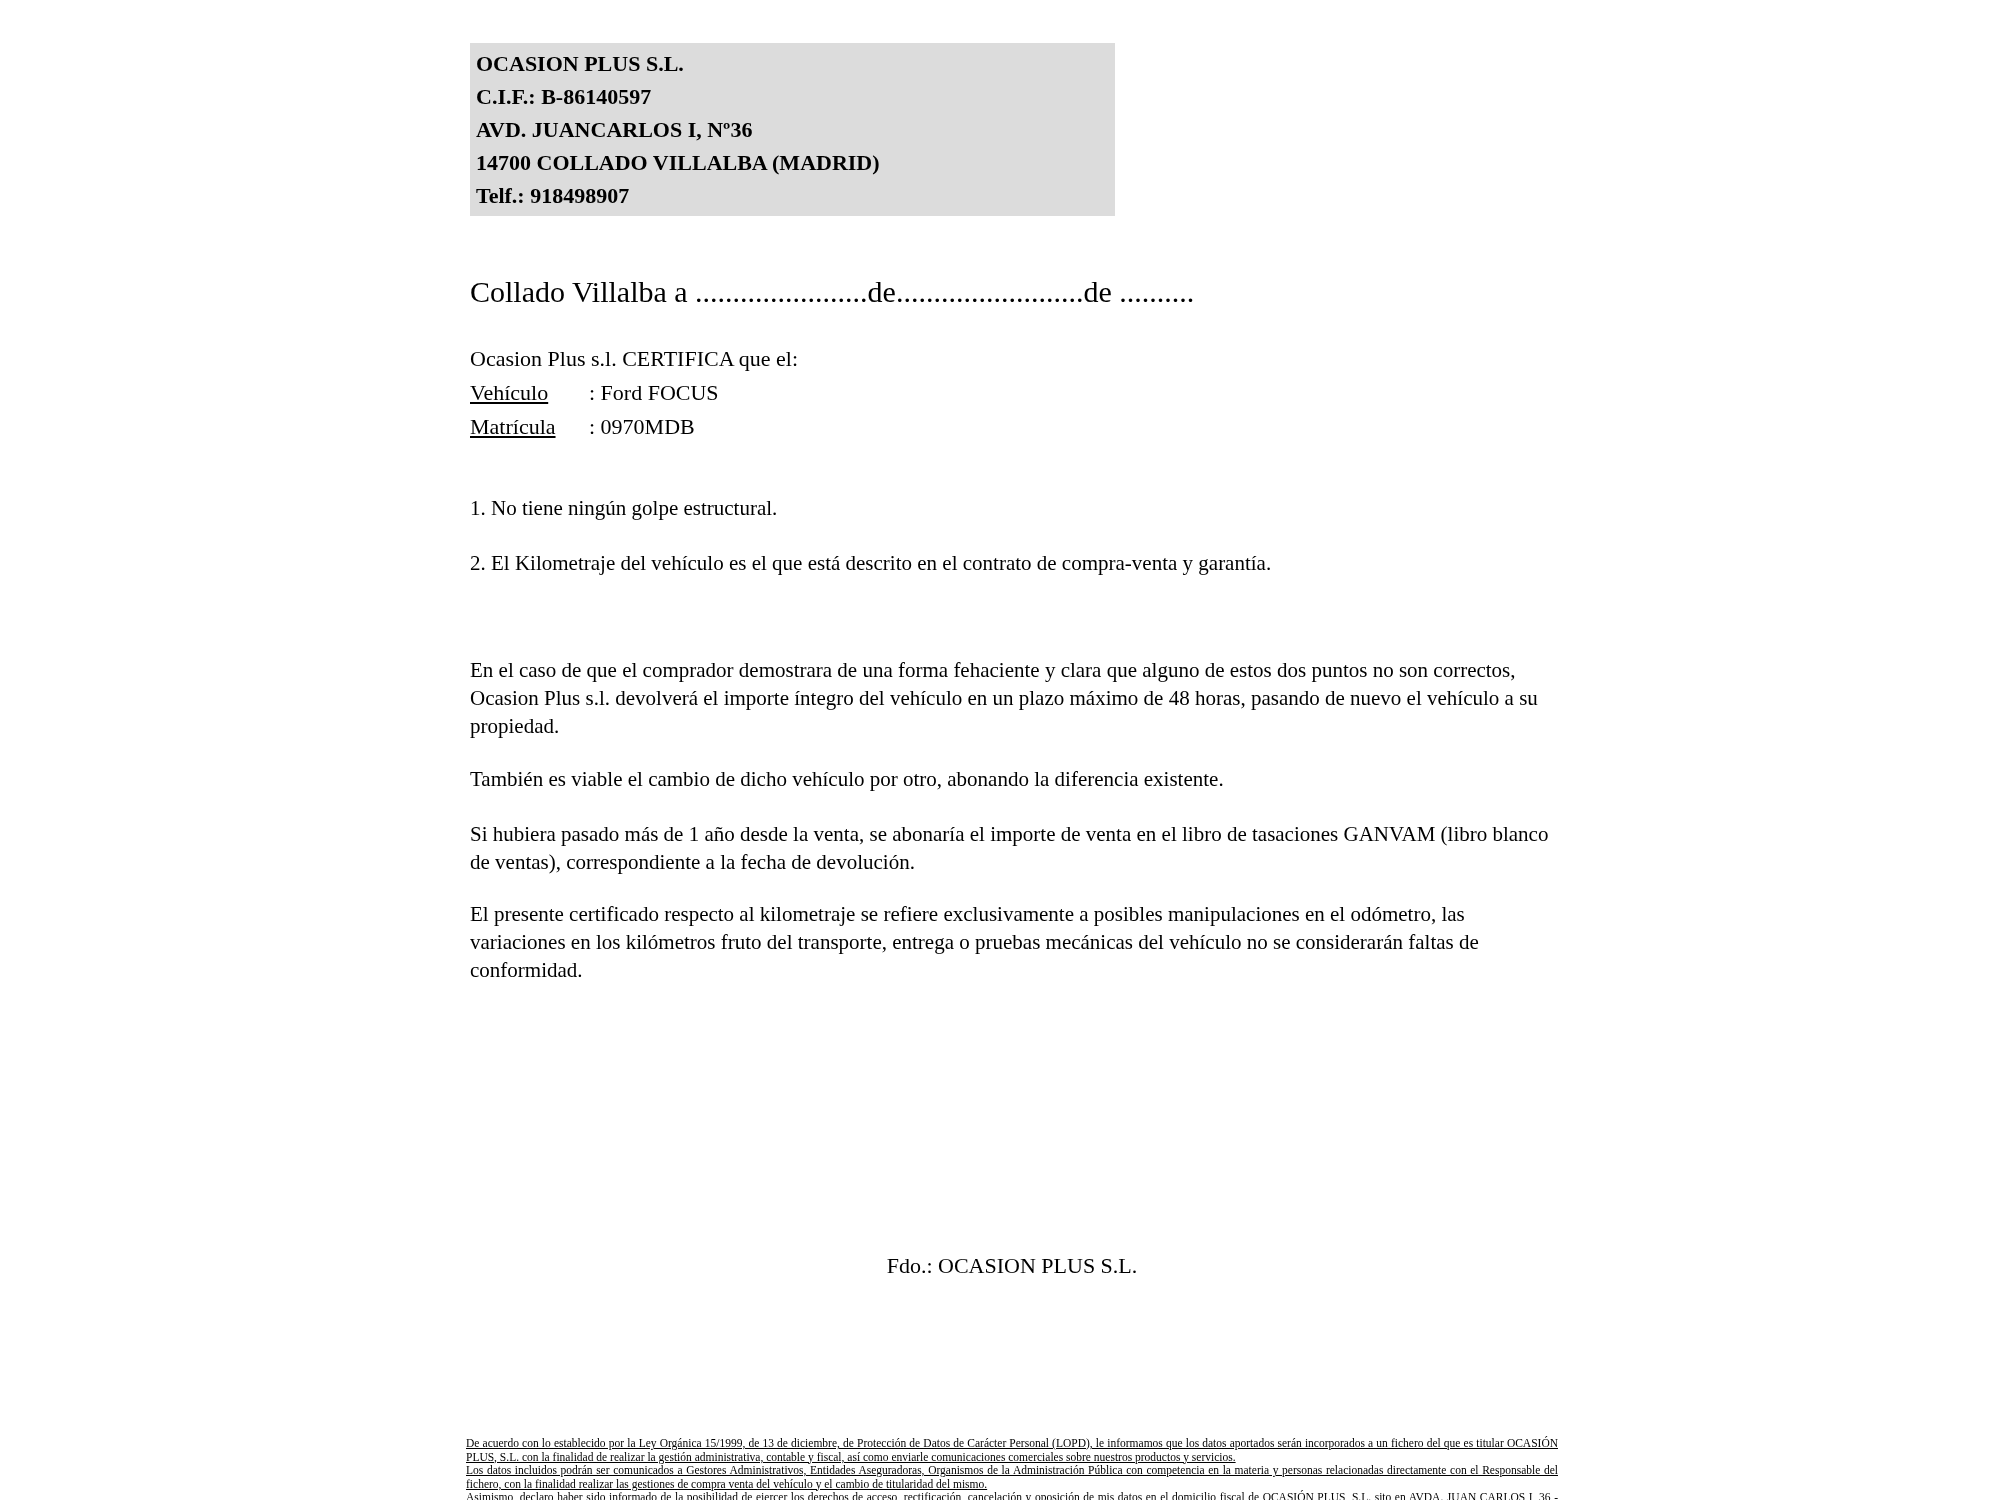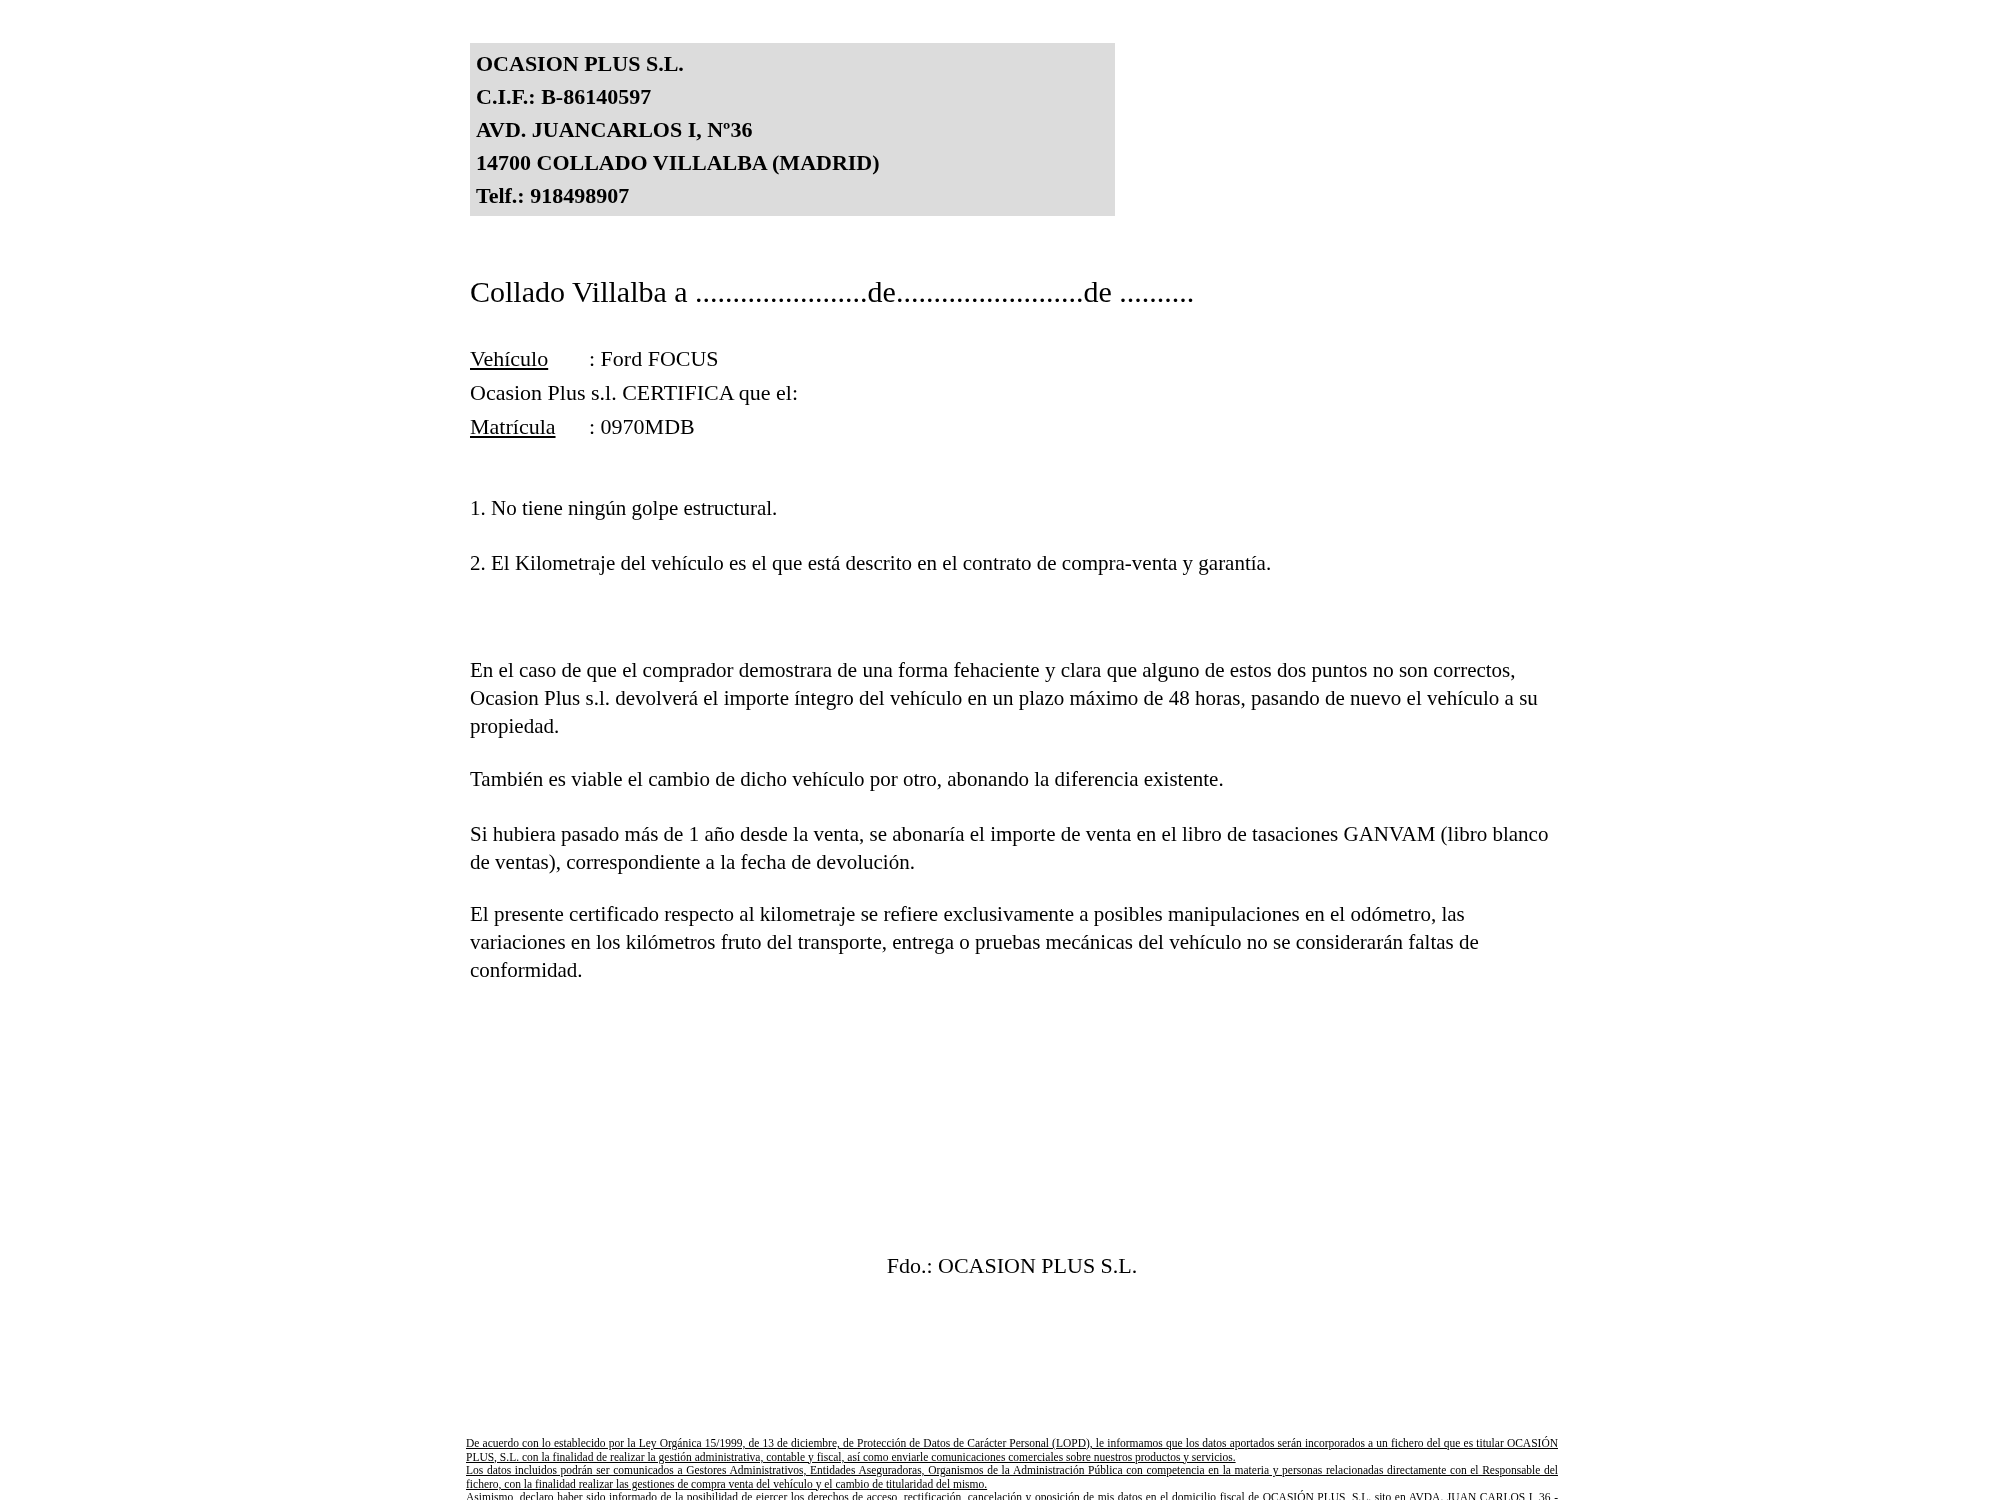--- a/index.html
+++ b/index.html
@@ -71,22 +71,22 @@
       <div class="header-line">OCASION PLUS S.L.</div>
       <div class="header-line">C.I.F.: B-86140597</div>
       <div class="header-line">AVD. JUANCARLOS I, Nº36</div>
       <div class="header-line">14700 COLLADO VILLALBA (MADRID)</div>
       <div class="header-line">Telf.: 918498907</div>
     </div>
 
     <div class="date-line">Collado Villalba a .......................de.........................de ..........</div>
 
     <div class="certify">
+      <div class="certify-line">Ocasion Plus s.l. CERTIFICA que el:</div>
       <div class="certify-line"><span class="cert-label"><span>Vehículo</span></span><span>: Ford FOCUS</span></div>
-      <div class="certify-line">Ocasion Plus s.l. CERTIFICA que el:</div>
       <div class="certify-line"><span class="cert-label"><span>Matrícula</span></span><span>: 0970MDB</span></div>
     </div>
 
     <div class="body-text point-1">1. No tiene ningún golpe estructural.</div>
     <div class="body-text point-2">2. El Kilometraje del vehículo es el que está descrito en el contrato de compra-venta y garantía.</div>
 
     <div class="body-text para-1">En el caso de que el comprador demostrara de una forma fehaciente y clara que alguno de estos dos puntos no son correctos, Ocasion Plus s.l. devolverá el importe íntegro del vehículo en un plazo máximo de 48 horas, pasando de nuevo el vehículo a su propiedad.</div>
     <div class="body-text para-2">También es viable el cambio de dicho vehículo por otro, abonando la diferencia existente.</div>
     <div class="body-text para-3">Si hubiera pasado más de 1 año desde la venta, se abonaría el importe de venta en el libro de tasaciones GANVAM (libro blanco de ventas), correspondiente a la fecha de devolución.</div>
     <div class="body-text para-4">El presente certificado respecto al kilometraje se refiere exclusivamente a posibles manipulaciones en el odómetro, las variaciones en los kilómetros fruto del transporte, entrega o pruebas mecánicas del vehículo no se considerarán faltas de conformidad.</div>

